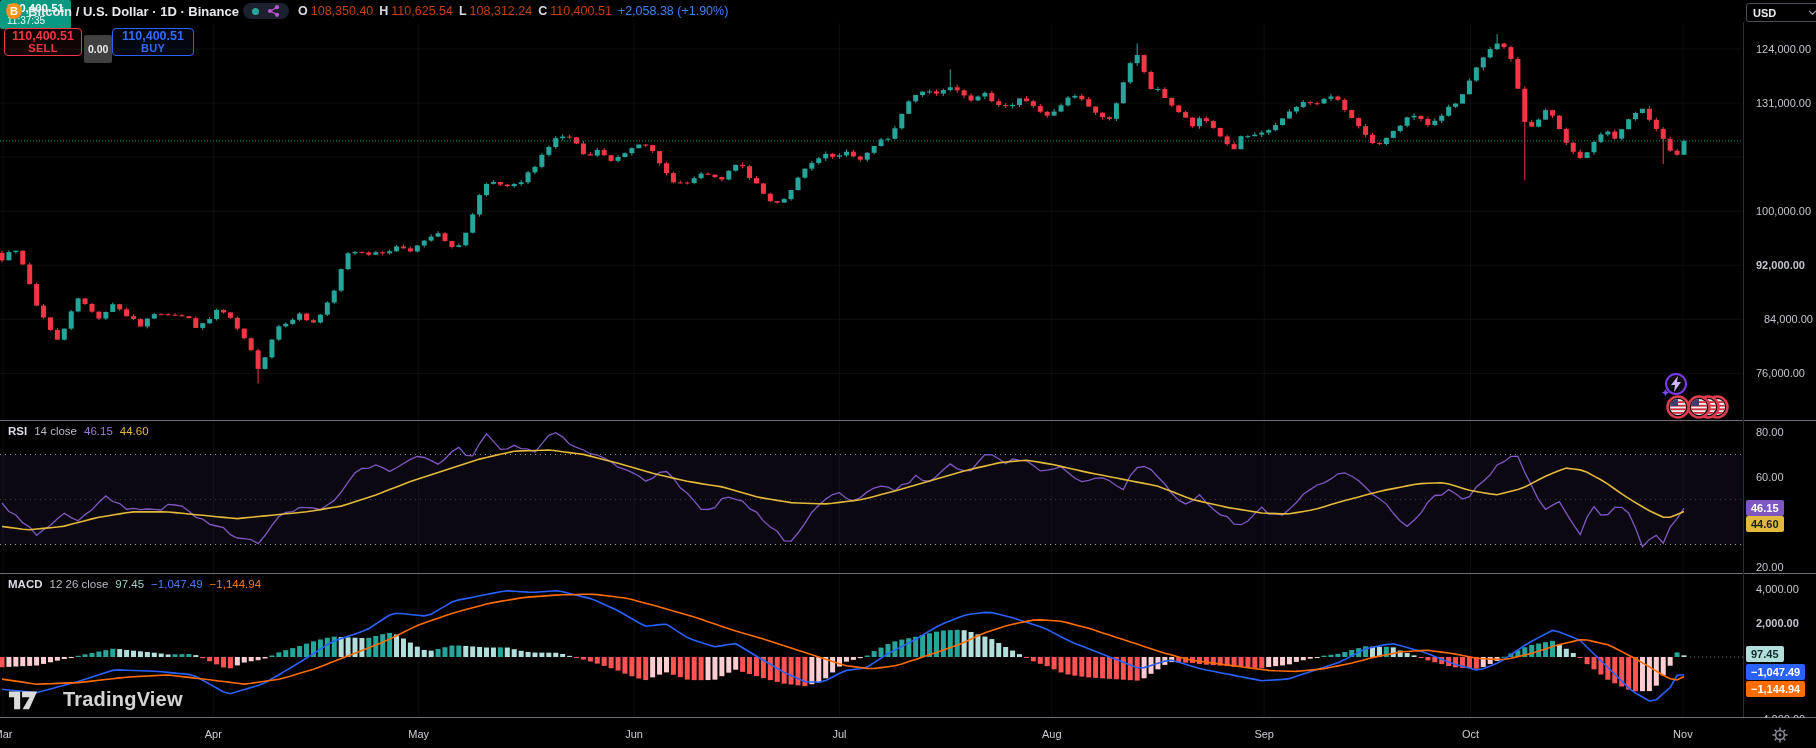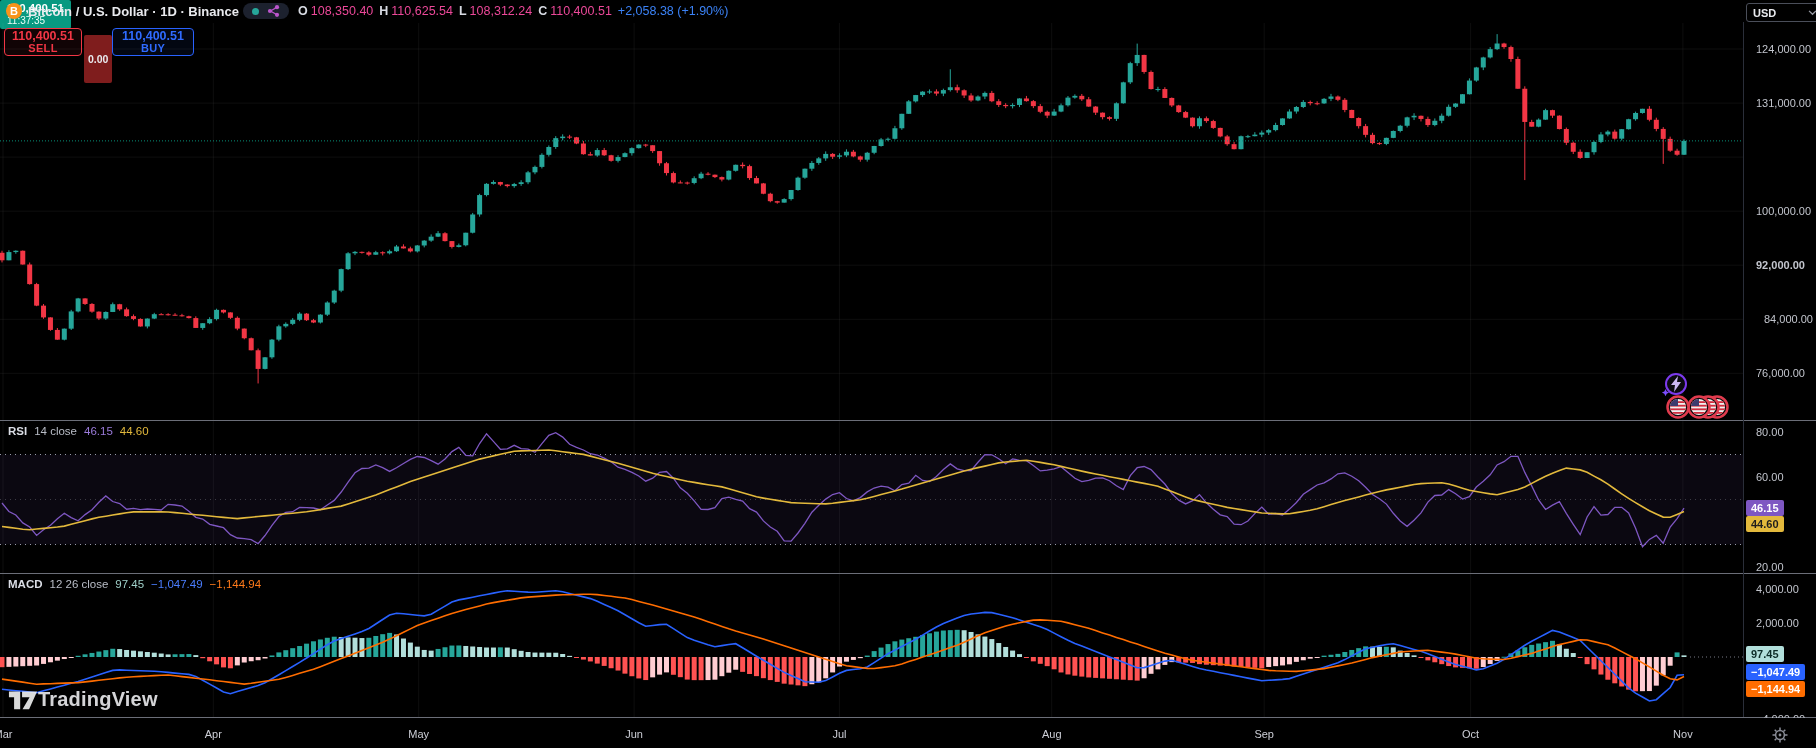--- a/index.html
+++ b/index.html
@@ -10,32 +10,32 @@
   #header{position:absolute;left:0;top:0;width:1743px;height:22px;display:flex;align-items:center;}
   .btc-circle{position:absolute;left:6px;top:3px;width:16px;height:16px;border-radius:50%;
       background:#f7931a;color:#fff;font-size:11px;font-weight:bold;display:flex;
       align-items:center;justify-content:center;}
   .title{position:absolute;left:28px;top:4px;font-size:13px;font-weight:bold;color:#e9eaee;white-space:nowrap;}
   .status-pill{position:absolute;left:243px;top:3px;width:46px;height:16px;border-radius:8px;
       background:#1c212e;display:flex;align-items:center;justify-content:space-evenly;}
   .status-dot{width:7px;height:7px;border-radius:50%;background:#26a69a;}
   .ohlc{position:absolute;left:298px;top:4px;display:flex;gap:6px;font-size:12.5px;font-weight:bold;white-space:nowrap;}
   .ohlc .lab{color:#d7dae2;}
-  .ohlc .val{color:#ec4899;font-weight:normal;margin-left:-3px;}
+  .ohlc .val{color:#c2410c;font-weight:normal;margin-left:-3px;}
   .ohlc .chg{color:#3b82f6;font-weight:normal;}
   
   #orders{position:absolute;left:0;top:28px;height:28px;}
   .order-btn{position:absolute;top:0;height:26px;border-radius:4px;display:flex;flex-direction:column;
       align-items:center;justify-content:center;line-height:1.05;cursor:pointer;}
   #sell-btn{left:4px;width:76px;border:1px solid #f23645;background:rgba(242,54,69,.07);color:#f23645;}
   #buy-btn{left:112px;width:80px;border:1px solid #2962ff;background:rgba(41,98,255,.07);color:#2f6bff;}
   .order-price{font-size:12.5px;font-weight:bold;}
   .order-side{font-size:11px;font-weight:bold;letter-spacing:.3px;}
   #spread{position:absolute;left:84px;top:7px;font-size:10.5px;font-weight:bold;color:#e9eaee;
-      background:#7f1d1d;padding:18px 4px;border-radius:2px;}
+      background:#404040;padding:8px 4px;border-radius:2px;}
   
   .ind-row{position:absolute;left:8px;display:flex;gap:7px;font-size:11.5px;white-space:nowrap;}
   #rsi-row{top:425px;}
   #macd-row{top:578px;}
   .ind-name{color:#dadde5;font-weight:bold;}
   .ind-params{color:#b9bdc7;}
   
   .ax-label{position:absolute;left:1756px;font-size:11px;color:#c2c5cd;white-space:nowrap;}
   .badge{position:absolute;left:1746px;height:16px;border-radius:2px;font-size:11px;font-weight:bold;
       display:flex;align-items:center;justify-content:center;padding:0 5px;}
@@ -45,21 +45,21 @@
   #price-badge .p{font-size:11.5px;font-weight:bold;}
   #price-badge .cd{font-size:10px;font-weight:normal;color:#eafff8;}
   
   #time-axis{position:absolute;left:0;top:718px;width:1816px;height:30px;background:#000;}
   .month-label{position:absolute;top:10px;width:40px;text-align:center;font-size:11px;color:#ccced6;}
   
   #usd-btn{position:absolute;left:1746px;top:3px;width:64px;height:17px;border:1px solid #4a4e59;
       border-radius:3px;display:flex;align-items:center;justify-content:space-between;
       padding:0 6px;cursor:pointer;}
   #usd-btn .cur{font-size:11px;font-weight:bold;color:#e9eaee;}
-  #watermark{position:absolute;left:8px;top:686px;display:flex;align-items:center;gap:0;opacity:.92;}
+  #watermark{position:absolute;left:8px;top:686px;display:flex;align-items:center;gap:25px;opacity:.92;}
   #watermark .wm-text{color:#e6e7ea;font-size:20px;font-weight:bold;letter-spacing:.2px;}
   #events-svg{position:absolute;left:1650px;top:368px;}
   #gear{position:absolute;left:1772px;top:727px;cursor:pointer;}
 </style>
 </head>
 <body>
 
 <div id="root">
   <svg id="chart-svg" width="1816" height="748">
     <defs>
@@ -903,21 +903,21 @@
       <div class="ax-label" style="top: 42.5px;">124,000.00</div>
       <div class="ax-label" style="top: 96.5541px;">131,000.00</div>
       <div class="ax-label" style="top: 204.662px;">100,000.00</div>
       <div class="ax-label" style="top: 258.716px; font-weight: bold;">92,000.00</div>
       <div class="ax-label" style="top: 312.77px; padding-left: 8px;">84,000.00</div>
       <div class="ax-label" style="top: 366.824px;">76,000.00</div>
       <div class="ax-label" style="top: 425.5px;">80.00</div>
       <div class="ax-label" style="top: 470.5px;">60.00</div>
       <div class="ax-label" style="top: 560.5px;">20.00</div>
       <div class="ax-label" style="top: 582.5px;">4,000.00</div>
-      <div class="ax-label" style="top: 616.5px;">2,000.00</div>
+      <div class="ax-label" style="top: 616.5px; font-weight: bold;">2,000.00</div>
       <div class="ax-label" style="top: 712.5px;">−4,000.00</div>
     </div>
   <div id="price-badge">
     <span class="p">110,400.51</span>
     <span class="cd">11:37:35</span>
   </div>
   <div class="badge" id="rsi-badge-line" style="top:500px;background:#7e57c2;color:#fff;">46.15</div>
   <div class="badge" id="rsi-badge-ma" style="top:516px;background:#e3b93c;color:#1d1d1d;">44.60</div>
   <div class="badge" style="top:646px;background:#b2dfdb;color:#0c2b27;">97.45</div>
   <div class="badge" style="top:664px;background:#2962ff;color:#fff;">−1,047.49</div>

